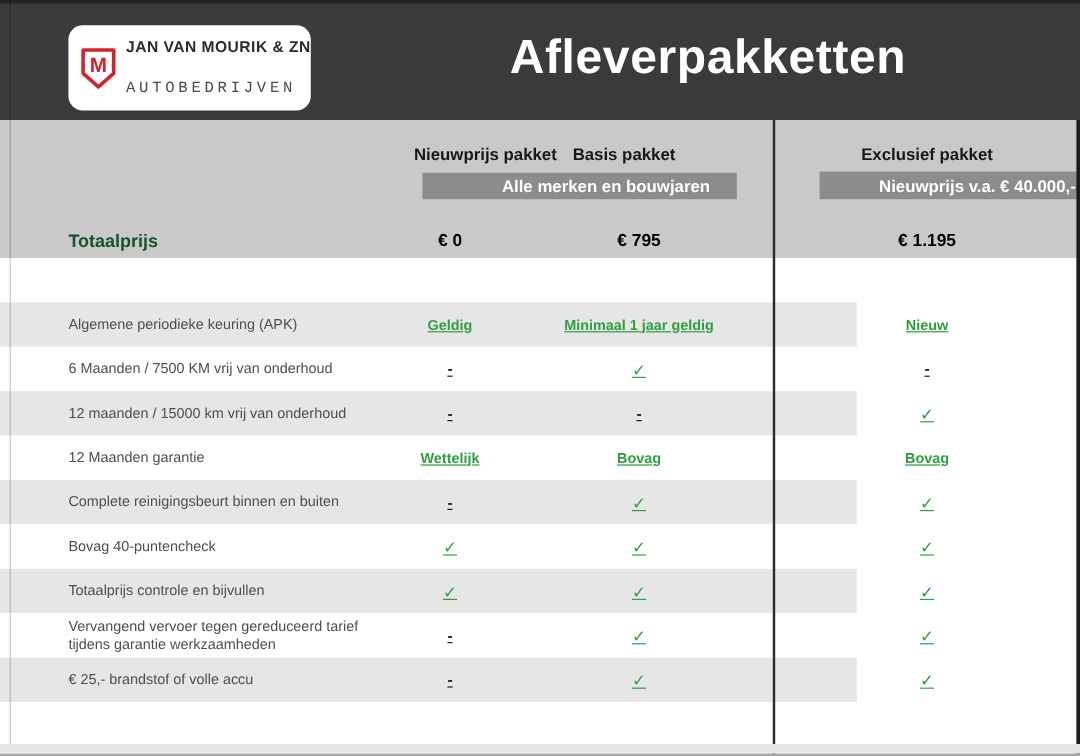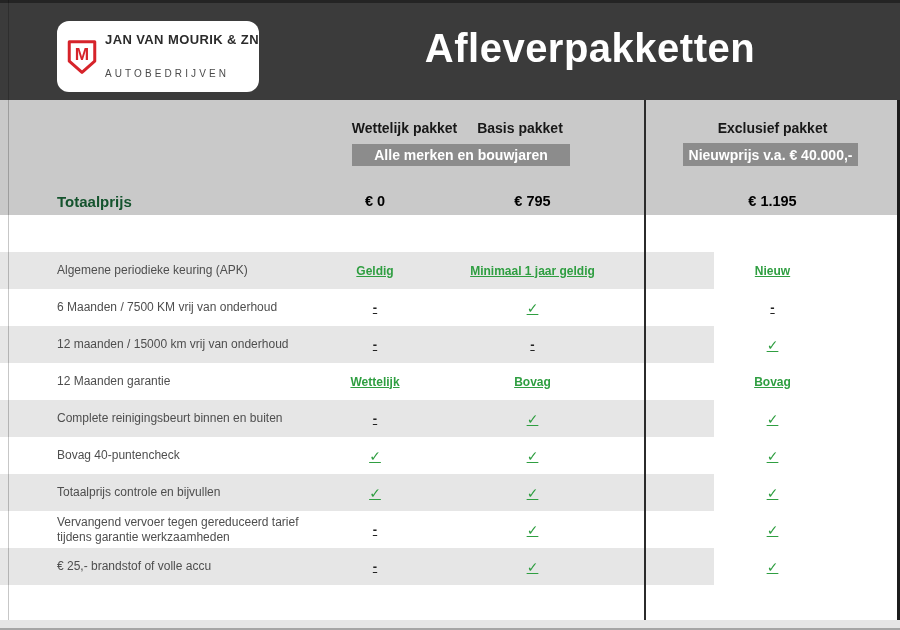--- a/index.html
+++ b/index.html
@@ -15,38 +15,38 @@
     border-top:3px solid #242424;box-sizing:border-box;
   }
   .logo-card{
     position:absolute;left:57px;top:18px;width:202px;height:71px;
     background:#ffffff;border-radius:12px;
     display:flex;align-items:center;gap:8px;padding:0 10px;box-sizing:border-box;
   }
   .logo-shield{flex:0 0 auto;}
   .logo-text{display:flex;flex-direction:column;line-height:1.15;}
   .logo-name{font-size:13px;font-weight:bold;color:#2b2b2b;letter-spacing:.4px;white-space:nowrap;}
-  .logo-sub{font-size:10px;color:#4a4a4a;letter-spacing:3.1px;margin-top:20px;white-space:nowrap;}
+  .logo-sub{font-size:13px;color:#4a4a4a;letter-spacing:3.1px;margin-top:20px;white-space:nowrap;font-family:Liberation Mono, monospace;}
   .page-title{
     position:absolute;left:280px;right:0;top:23px;text-align:center;
     color:#ffffff;font-size:40px;font-weight:bold;letter-spacing:.5px;
   }
   
   .band{
     position:absolute;left:0;top:100px;width:900px;height:115px;
     background:var(--band-gray,#c9c9c9);
   }
   .col-head{position:absolute;top:120px;font-size:14px;font-weight:bold;color:#181818;text-align:center;}
   .col-head.standaard{left:322px;width:165px;}
   .col-head.basis{left:455px;width:130px;}
   .col-head.exclusief{left:645px;width:255px;}
   .badge{
     position:absolute;background:var(--badge-gray,#8c8c8c);color:#fff;
     font-size:14px;font-weight:bold;text-align:center;
-    display:flex;align-items:center;justify-content:center;
+    display:flex;align-items:center;justify-content:center;padding-left:44px;
   }
   .badge.left{left:352px;top:144px;width:218px;height:22px;}
   .badge.right{left:683px;top:143px;width:175px;height:23px;}
   .totals-row{
     position:absolute;left:0;top:186px;width:900px;height:30px;
     display:grid;grid-template-columns:330px 90px 225px 255px;align-items:center;
   }
   .totals-row .lbl{padding-left:57px;font-size:15px;font-weight:bold;color:#14532d;}
   .totals-row .val{text-align:center;font-size:14.5px;font-weight:bold;color:#000;}
   
@@ -82,21 +82,21 @@
       </svg>
       <div class="logo-text">
         <span class="logo-name">JAN VAN MOURIK &amp; ZN</span>
         <span class="logo-sub">AUTOBEDRIJVEN</span>
       </div>
     </div>
     <div class="page-title">Afleverpakketten</div>
   </div>
 
   <div class="band"></div>
-  <div class="col-head standaard">Wettelijk pakket</div>
+  <div class="col-head standaard">Nieuwprijs pakket</div>
   <div class="col-head basis">Basis pakket</div>
   <div class="col-head exclusief">Exclusief pakket</div>
   <div class="badge left">Alle merken en bouwjaren</div>
   <div class="badge right">Nieuwprijs v.a. € 40.000,-</div>
 
   <div class="totals-row">
     <div class="lbl">Totaalprijs</div>
     <div class="val">€ 0</div>
     <div class="val">€ 795</div>
     <div class="val">€ 1.195</div>

